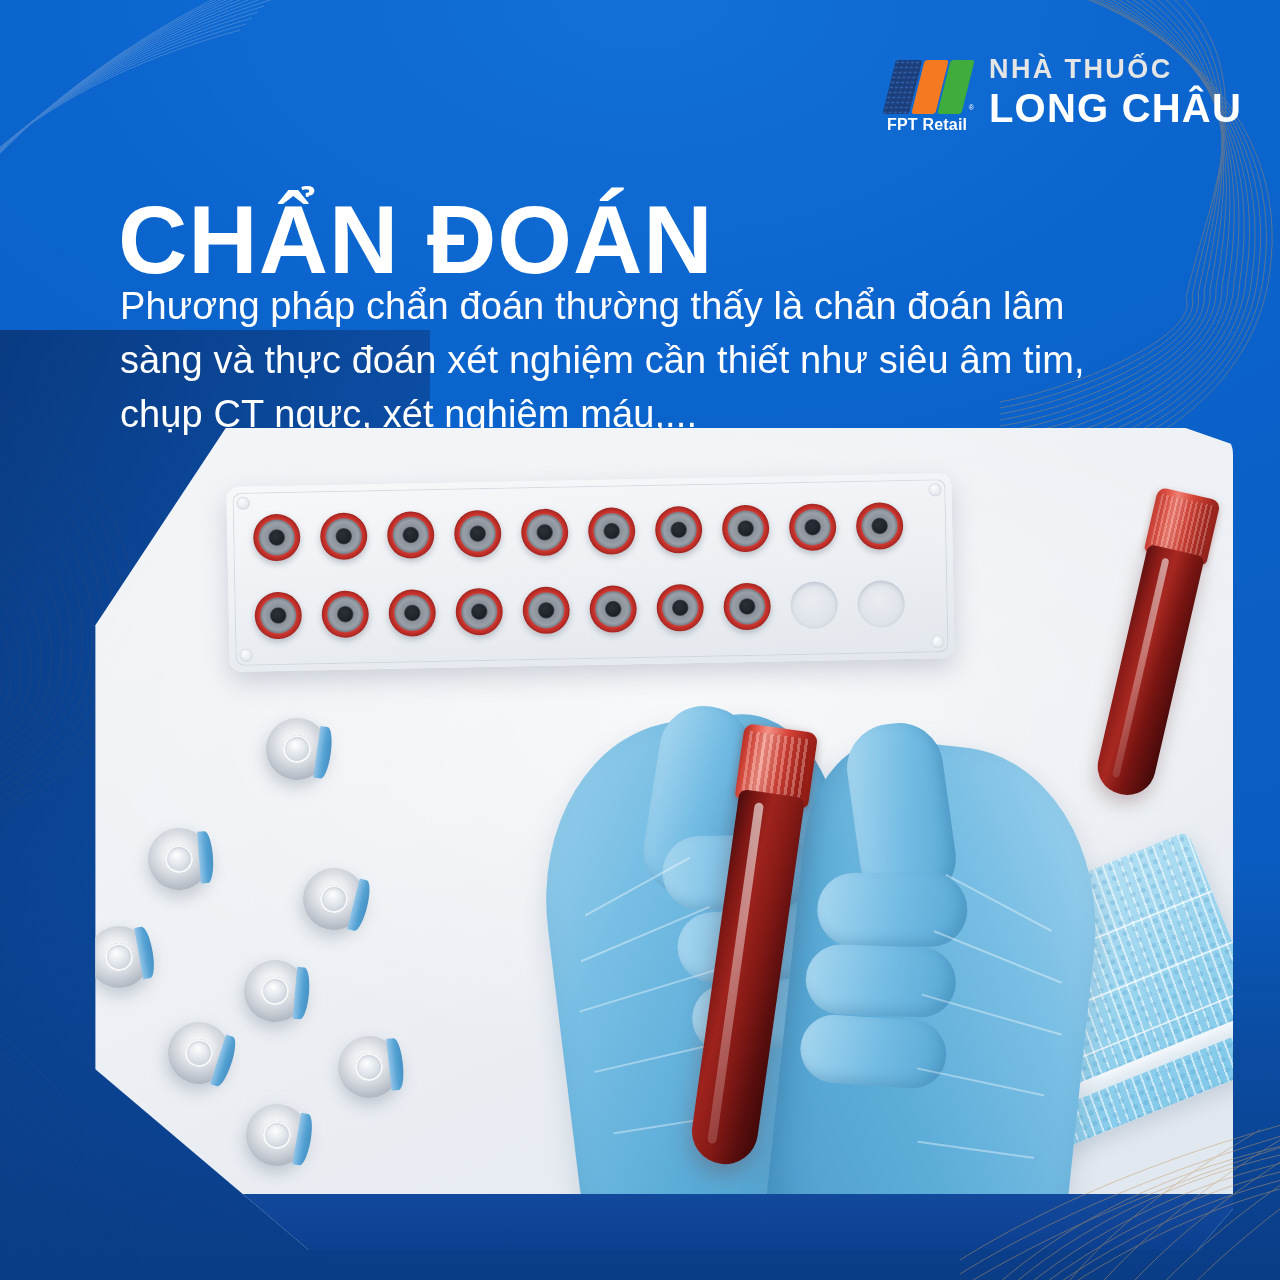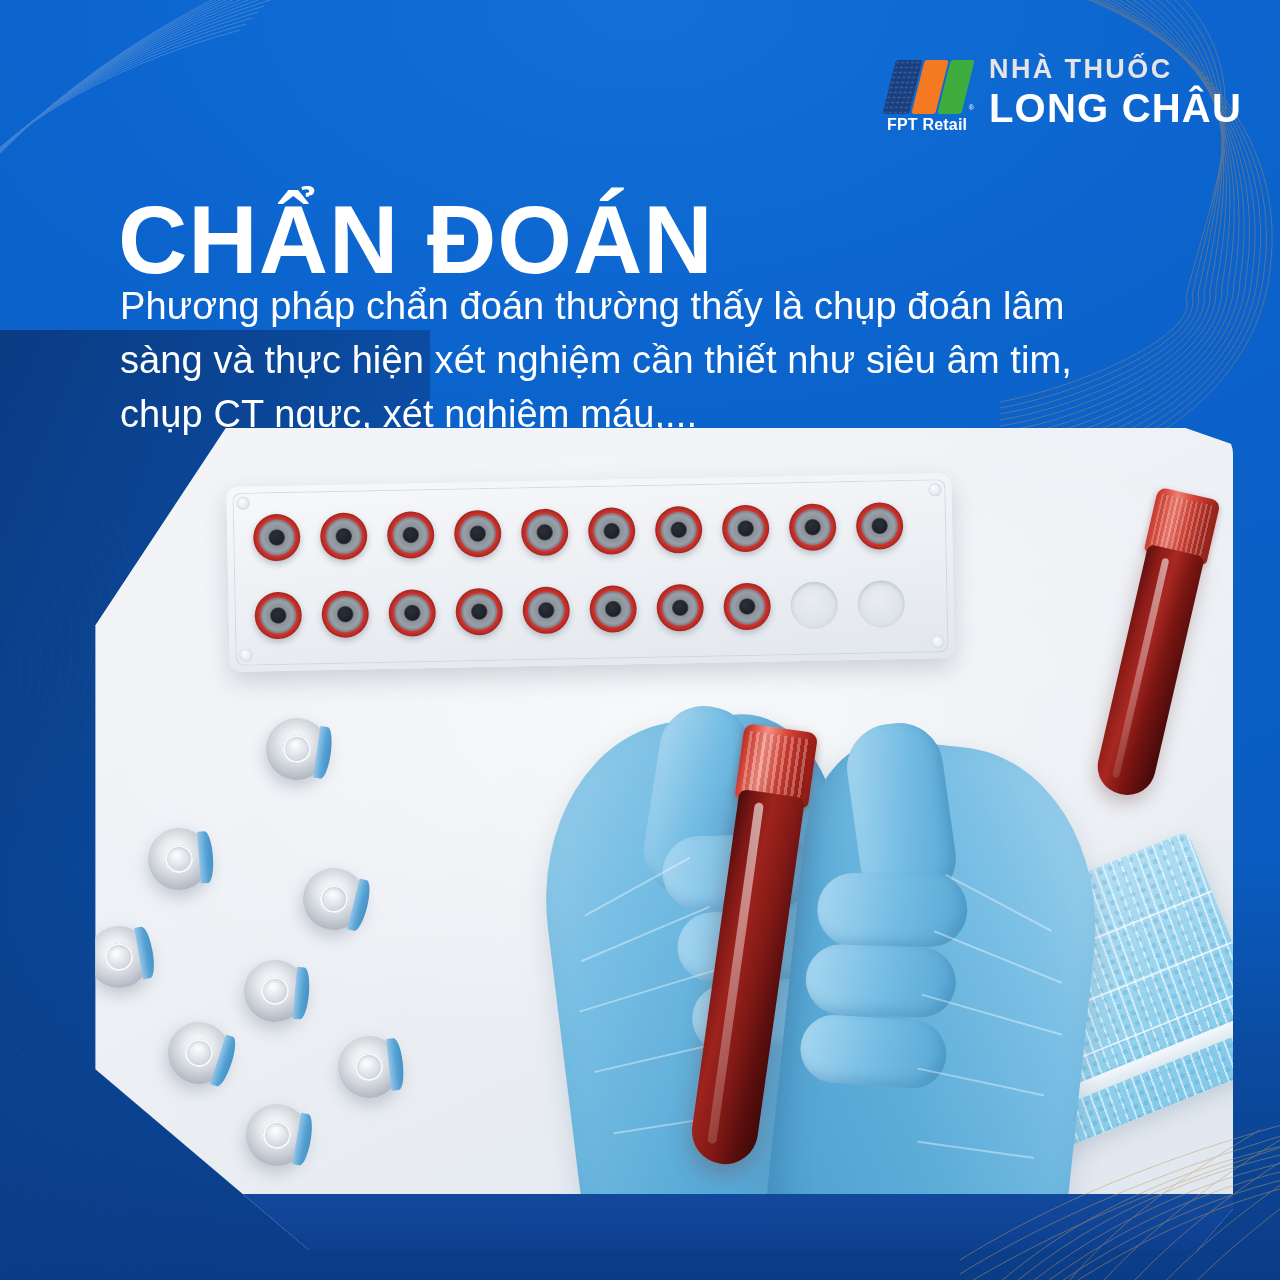--- a/index.html
+++ b/index.html
@@ -272,21 +272,21 @@
       <span class="reg">®</span>
       <span class="fpt-retail">FPT Retail</span>
     </div>
     <div class="brand-text">
       <span class="brand-top">NHÀ THUỐC</span>
       <span class="brand-bottom">LONG CHÂU</span>
     </div>
   </div>
 
   <h1 class="title">CHẨN ĐOÁN</h1>
-  <p class="subtitle">Phương pháp chẩn đoán thường thấy là chụp đoán lâm sàng và thực hiện xét nghiệm cần thiết như siêu âm tim, chụp CT ngực, xét nghiệm máu,...</p>
+  <p class="subtitle">Phương pháp chẩn đoán thường thấy là chẩn đoán lâm sàng và thực đoán xét nghiệm cần thiết như siêu âm tim, chụp CT ngực, xét nghiệm máu,...</p>
 
   <div class="photo">
     <div class="photo-inner">
       <div class="p-shadow"></div>
 
       <div class="rack">
         <div class="screw" style="left:10px;top:10px;"></div>
         <div class="screw" style="left:10px;bottom:10px;"></div>
         <div class="screw" style="right:10px;top:10px;"></div>
         <div class="screw" style="right:10px;bottom:10px;"></div>

